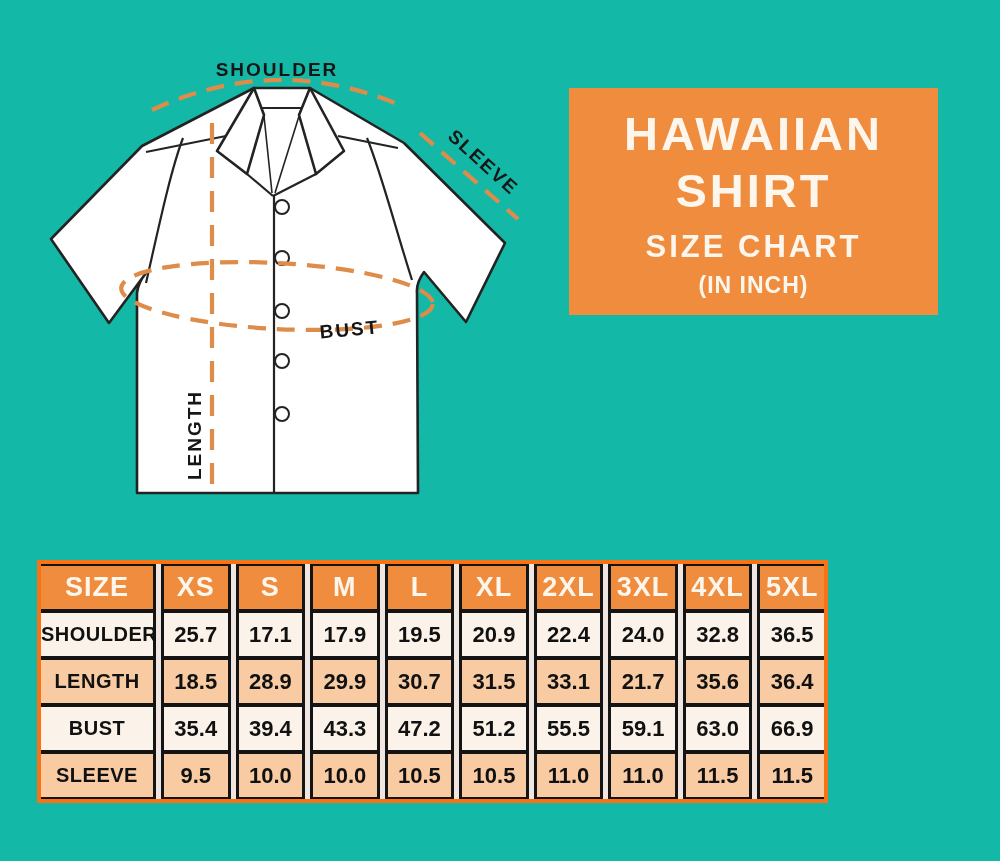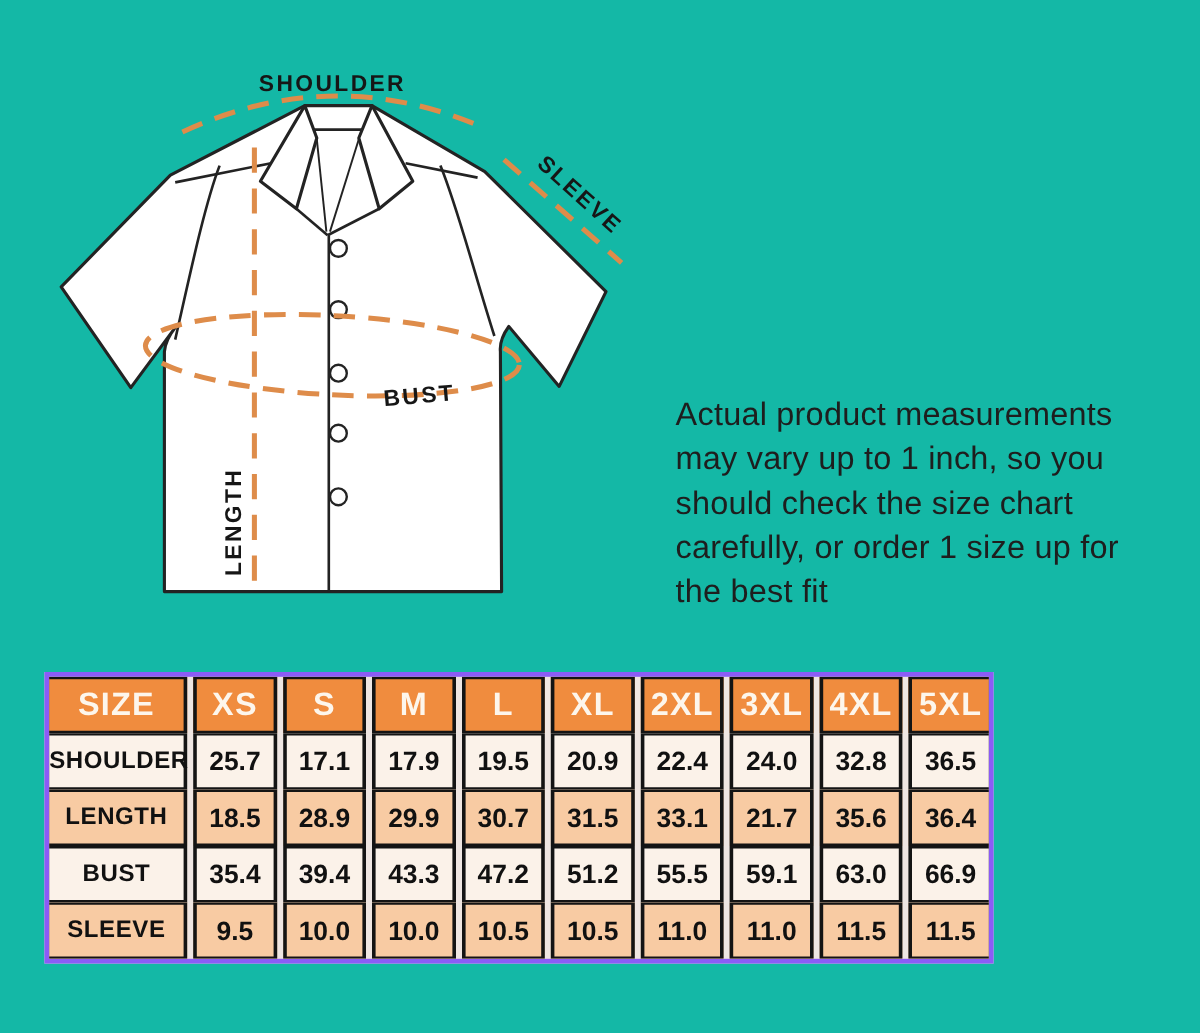--- a/index.html
+++ b/index.html
@@ -32,21 +32,21 @@
 
   
   .description {
     position:absolute; left:563px; top:327px; width:414px; margin:0;
     font-size:27px; line-height:37px; letter-spacing:0.2px; color:#1E1E1E;
   }
 
   
   .table-wrap {
     position:absolute; left:37px; top:560px; width:791px;
-    border:4px solid #8b5cf6; background:#EFE6E2; overflow:hidden;
+    border:4px solid #f97316; background:#EFE6E2; overflow:hidden;
     box-sizing:border-box;
   }
   .table-wrap table {
     width:calc(100% + 16px); margin:0 -8px;
     border-collapse:separate; border-spacing:5px 0; table-layout:fixed;
   }
   .table-wrap th, .table-wrap td {
     border:3px solid #141414; border-top-width:2px; border-bottom-width:2px;
     height:43px; text-align:center; vertical-align:middle; padding:0;
   }
@@ -93,22 +93,27 @@
     <path class="dash" d="M420,133 L518,219"></path>
     <ellipse class="dash" cx="277" cy="296" rx="156" ry="33" transform="rotate(3 277 296)"></ellipse>
     <path class="dash-l" d="M212,123 L212,492"></path>
 
     <text class="measure-label" x="277" y="76" text-anchor="middle">SHOULDER</text>
     <text class="measure-label" transform="translate(479,167) rotate(42)" text-anchor="middle">SLEEVE</text>
     <text class="measure-label" transform="translate(350,336) rotate(-5)" text-anchor="middle">BUST</text>
     <text class="measure-label" transform="translate(201,435) rotate(-90)" text-anchor="middle">LENGTH</text>
   </svg>
 
+  <div class="title-box">
+    <div class="tb-main">HAWAIIAN</div>
+    <div class="tb-main">SHIRT</div>
+    <div class="tb-sub">SIZE CHART</div>
+    <div class="tb-unit">(IN INCH)</div>
+  </div>
 
-  <p class="description">Actual product measurements may vary up to 1 inch, so you should check the size chart carefully, or order 1 size up for the best fit</p>
 
   <div class="table-wrap">
     <table>
       <colgroup id="cols">
           <col style="width: 118px;">
           <col>
           <col>
           <col>
           <col>
           <col>

